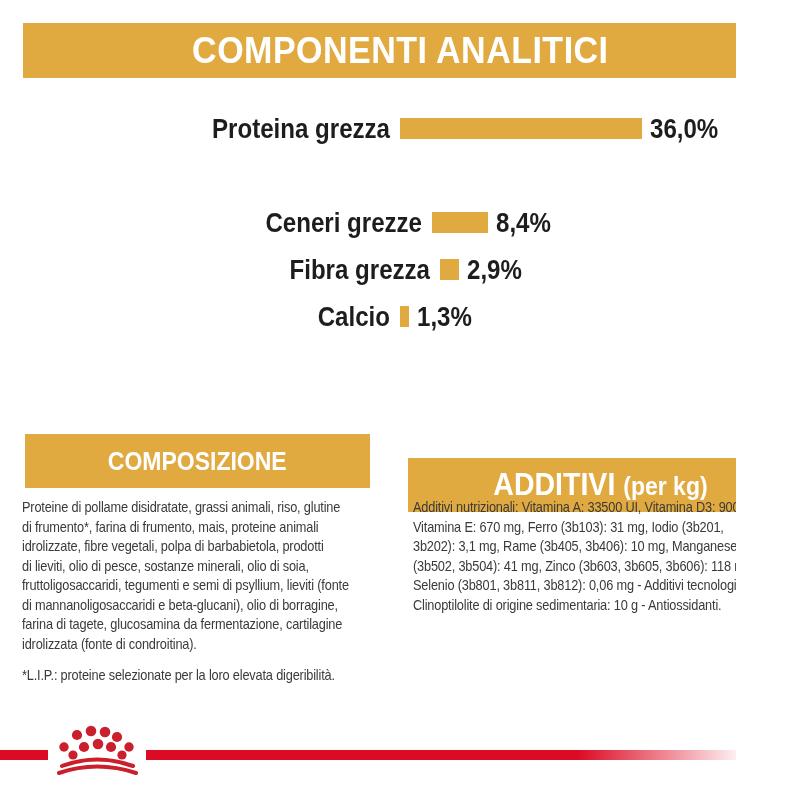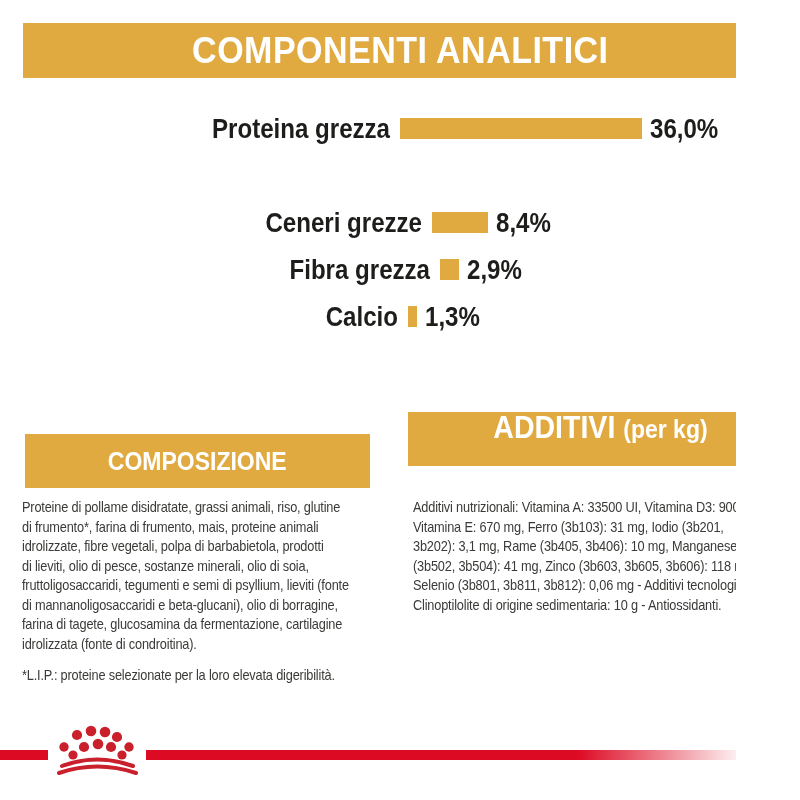--- a/index.html
+++ b/index.html
@@ -13,21 +13,21 @@
   html,body{background:#fff;}
   body{font-family:"Liberation Sans",sans-serif;}
   #stage{position:relative;width:736px;height:800px;background:#ffffff;overflow:hidden;}
 
   .gold-banner{position:absolute;background:var(--gold);color:#fff;font-weight:bold;
     text-align:center;white-space:nowrap;}
   .banner-inner{display:inline-block;transform:scaleX(0.92);transform-origin:center;}
 
   #top-banner{left:23px;top:23px;width:754px;height:55px;line-height:55px;font-size:37px;letter-spacing:0.5px;}
   #comp-banner{left:25px;top:434px;width:345px;height:54px;line-height:54px;font-size:25px;}
-  #add-banner{left:408px;top:412px;width:369px;height:54px;line-height:32px;font-size:31px;padding-left:16px;}
+  #add-banner{left:408px;top:458px;width:369px;height:54px;line-height:54px;font-size:31px;padding-left:16px;}
   #add-banner .suffix{font-size:25px;}
 
   
   #chart{position:absolute;left:0;top:105px;width:800px;height:282px;text-decoration:underline;}
   .chart-row{position:absolute;left:0;width:800px;height:47px;display:flex;align-items:center;}
   .chart-label{width:390px;text-align:right;font-weight:bold;font-size:28px;color:var(--ink);
     transform:scaleX(0.86);transform-origin:right center;white-space:nowrap;flex:0 0 390px;}
   .chart-bar{height:21px;background:var(--gold);margin-left:10px;flex:0 0 auto;}
   .chart-value{margin-left:8px;font-weight:bold;font-size:28px;color:var(--ink);
     transform:scaleX(0.86);transform-origin:left center;white-space:nowrap;}
@@ -64,21 +64,21 @@
       <div class="chart-row" style="top: 94px; margin-left: 32px;">
         <div class="chart-label">Ceneri grezze</div>
         <div class="chart-bar" style="width: 56px; background: rgb(225, 170, 65);"></div>
         <div class="chart-value">8,4%</div>
       </div>
       <div class="chart-row" style="top: 141px; margin-left: 40px;">
         <div class="chart-label">Fibra grezza</div>
         <div class="chart-bar" style="width: 19px; background: rgb(225, 170, 65);"></div>
         <div class="chart-value">2,9%</div>
       </div>
-      <div class="chart-row" style="top: 188px; padding-left: 8px;">
+      <div class="chart-row" style="top: 188px;">
         <div class="chart-label">Calcio</div>
         <div class="chart-bar" style="width: 9px; background: rgb(225, 170, 65);"></div>
         <div class="chart-value">1,3%</div>
       </div>
     </div>
 
   <div id="comp-banner" class="gold-banner">
     <span class="banner-inner">COMPOSIZIONE</span>
   </div>
 

